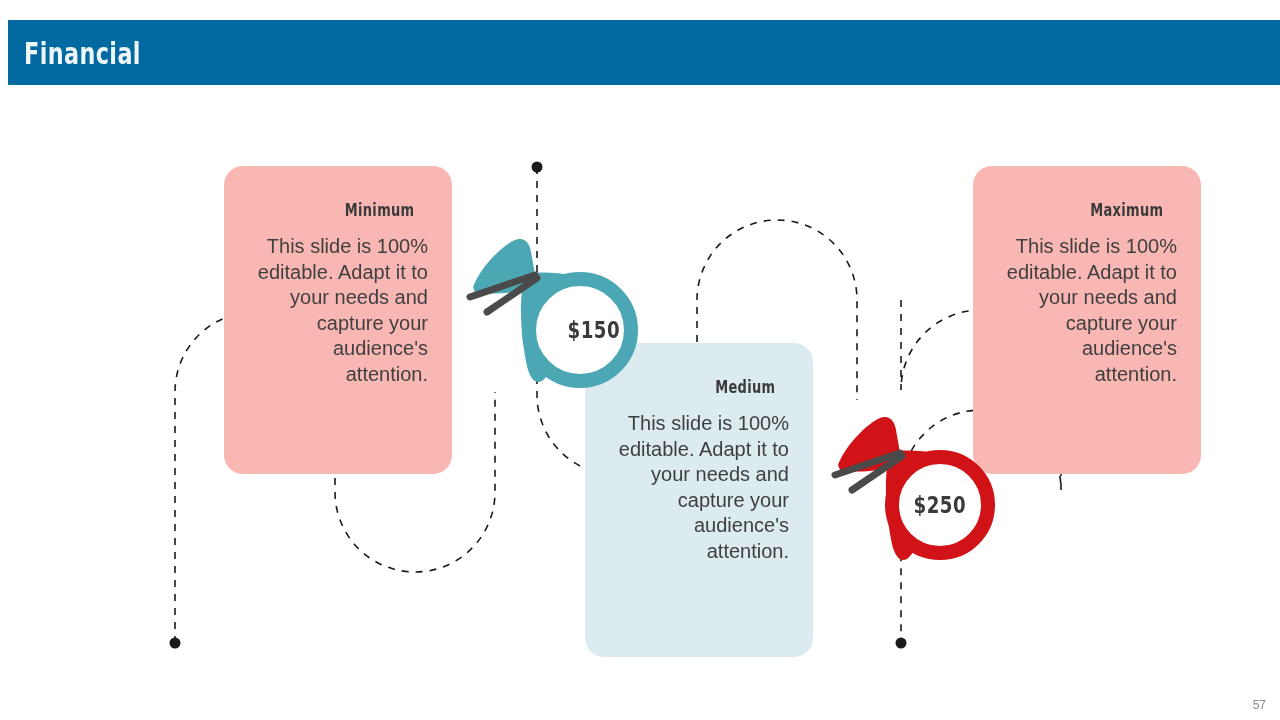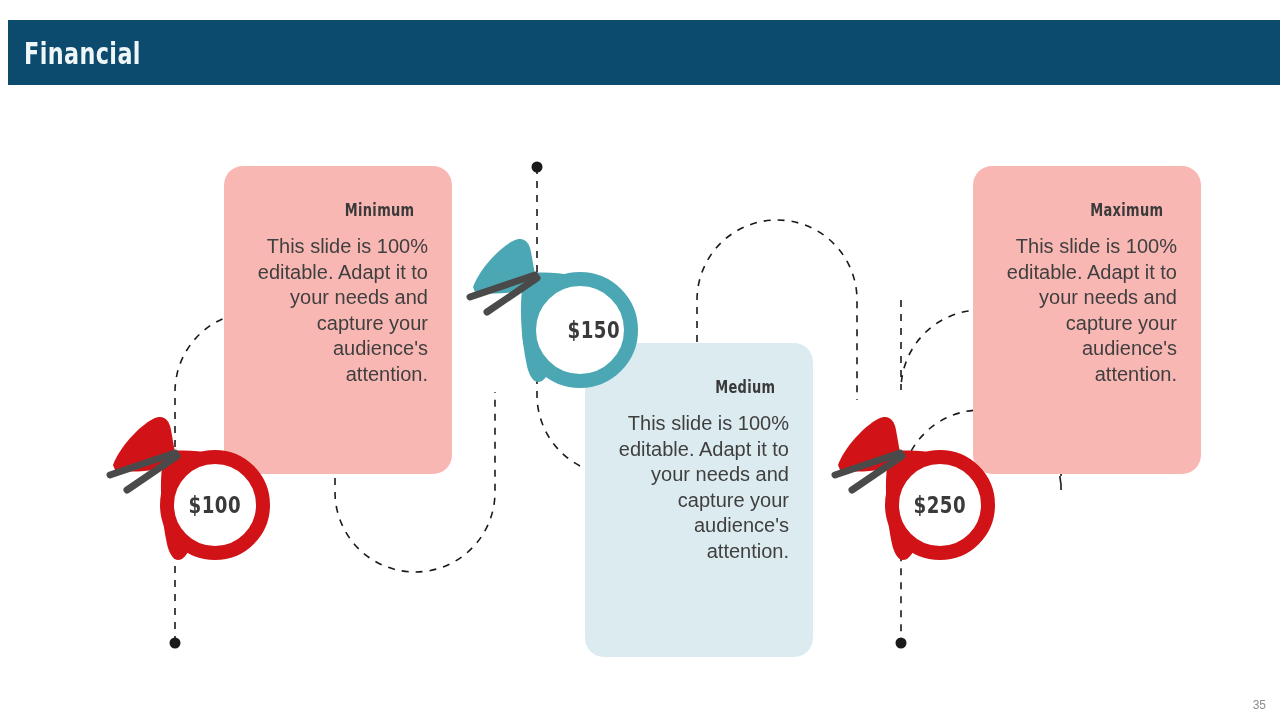--- a/index.html
+++ b/index.html
@@ -14,21 +14,21 @@
     position:relative;
     width:1280px; height:720px;
     background:#ffffff;
   }
 
   
   #header {
     position:absolute;
     left:8px; top:20px;
     width:1272px; height:65px;
-    background:#0c4a6e;
+    background:#0369a1;
     display:flex; align-items:center;
   }
   #header-title {
     margin-left:16px;
     color:#eef6f7;
     font-family:"DejaVu Sans Condensed","Liberation Sans Narrow","Liberation Sans", sans-serif;
     font-size:31px;
     font-weight:700;
     letter-spacing:0.5px;
     transform:scaleX(0.80);
@@ -161,38 +161,20 @@
   <div class="card card-blue" id="card-med">
     <div class="card-title">Medium</div>
     <div class="card-body">This slide is 100% editable. Adapt it to your needs and capture your audience's attention.</div>
   </div>
 
   <div class="card card-pink" id="card-max">
     <div class="card-title">Maximum</div>
     <div class="card-body">This slide is 100% editable. Adapt it to your needs and capture your audience's attention.</div>
   </div>
 
-  <div class="marker" id="marker-100">
-    <svg width="220" height="190" viewBox="0 0 220 190" xmlns="http://www.w3.org/2000/svg">
-
-      <path d="M8,75 C14,58 34,36 48,29 C58,24 64,29 66,40 L72,74 C60,80 26,84 10,80 Z" fill="#d11317"></path>
-
-      <path d="M60,62 C82,58 112,62 138,72 C152,77 158,84 150,90
-               C128,104 96,136 84,160 C76,176 66,172 62,154
-               C56,126 54,94 58,70 Z" fill="#d11317"></path>
-
-      <g stroke="#4a4a4a" stroke-width="7" stroke-linecap="round" fill="none">
-        <line x1="5" y1="85" x2="70" y2="63"></line>
-        <line x1="22" y1="100" x2="72" y2="66"></line>
-      </g>
-    </svg>
-    <div class="marker-circle marker-circle-red">
-      <span class="marker-amount">$100</span>
-    </div>
-  </div>
 
   <div class="marker" id="marker-150">
     <svg width="220" height="190" viewBox="0 0 220 190" xmlns="http://www.w3.org/2000/svg">
       <path d="M8,65 C14,48 34,26 48,19 C58,14 64,19 66,30 L72,64 C60,70 26,74 10,70 Z" fill="#4ba7b3"></path>
       <path d="M60,52 C82,48 112,52 138,62 C152,67 158,74 150,80
                C128,94 96,126 84,150 C76,166 66,162 62,144
                C56,116 54,84 58,60 Z" fill="#4ba7b3"></path>
       <g stroke="#4a4a4a" stroke-width="7" stroke-linecap="round" fill="none">
         <line x1="5" y1="75" x2="70" y2="53"></line>
         <line x1="22" y1="90" x2="72" y2="56"></line>
@@ -212,15 +194,15 @@
       <g stroke="#4a4a4a" stroke-width="7" stroke-linecap="round" fill="none">
         <line x1="5" y1="85" x2="70" y2="63"></line>
         <line x1="22" y1="100" x2="72" y2="66"></line>
       </g>
     </svg>
     <div class="marker-circle marker-circle-red">
       <span class="marker-amount">$250</span>
     </div>
   </div>
 
-  <div id="page-number">35</div>
+  <div id="page-number">57</div>
 
 </div>
 
 </body></html>

